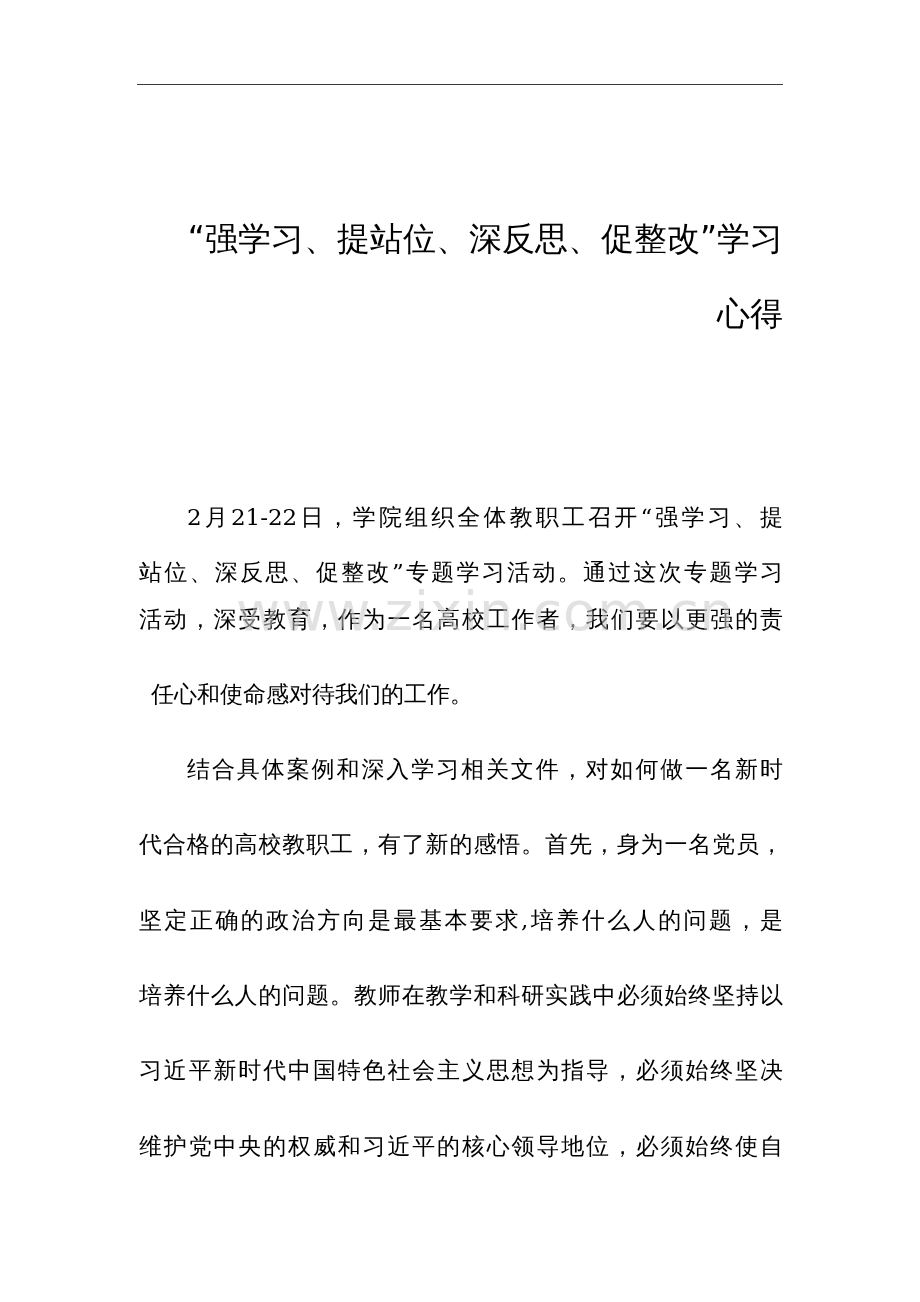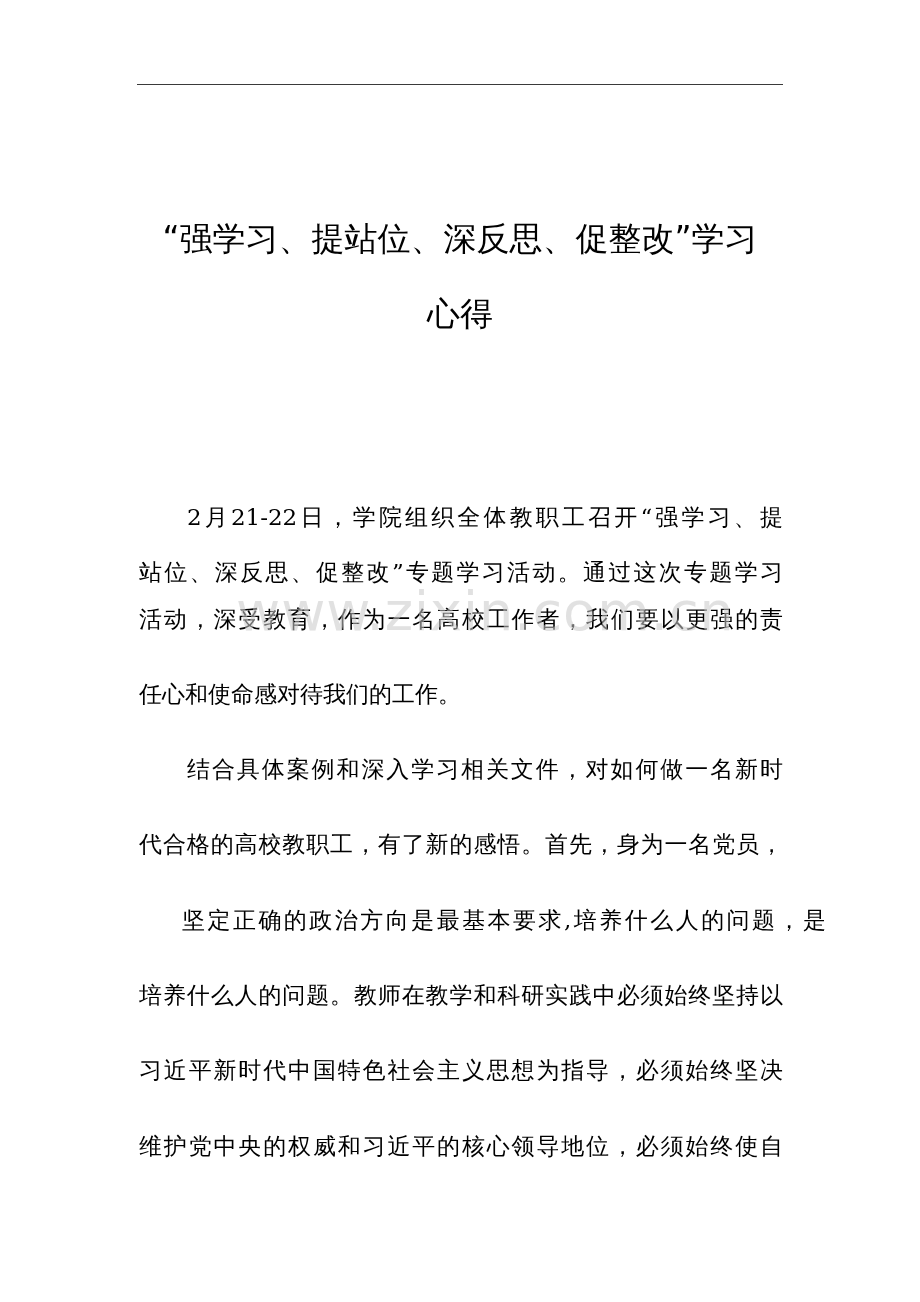--- a/index.html
+++ b/index.html
@@ -20,21 +20,21 @@
       left: 137px;
       top: 84px;
       width: 646px;
       height: 0;
       border-top: 1.5px solid #3a3a3a;
     }
     .title {
       position: absolute;
       left: 137px;
       width: 646px;
-      text-align: center;
+      text-align: right;
       font-family: "DejaVu Sans", "Liberation Sans", sans-serif;
       font-size: 33px;
       line-height: 33px;
       letter-spacing: 0px;
       white-space: nowrap;
       color: #000;
     }
     .title.line1 { top: 222px; }
     .title.line2 { top: 297px; }
     .body-line {
@@ -72,22 +72,22 @@
 <body>
 
 <div class="header-rule"></div>
 
 <div class="title line1">“强学习、提站位、深反思、促整改”学习</div>
 <div class="title line2">心得</div>
 
 <div class="body-line indent" style="top:456px;margin-top:48px;">2月21-22日，学院组织全体教职工召开“强学习、提</div>
 <div class="body-line" style="top:559px;">站位、深反思、促整改”专题学习活动。通过这次专题学习</div>
 <div class="body-line" style="top:606px;">活动，深受教育，作为一名高校工作者，我们要以更强的责</div>
-<div class="body-line last" style="top:681px;">任心和使命感对待我们的工作。</div>
+<div class="body-line last" style="top:681px;margin-left:12px;">任心和使命感对待我们的工作。</div>
 
 <div class="body-line indent" style="top:756px;">结合具体案例和深入学习相关文件，对如何做一名新时</div>
 <div class="body-line" style="top:832px;font-family:Liberation Serif, serif;">代合格的高校教职工，有了新的感悟。首先，身为一名党员，</div>
-<div class="body-line" style="top:907px;margin-left:43px;">坚定正确的政治方向是最基本要求,培养什么人的问题，是</div>
+<div class="body-line" style="top:907px;">坚定正确的政治方向是最基本要求,培养什么人的问题，是</div>
 <div class="body-line" style="top:982px;">培养什么人的问题。教师在教学和科研实践中必须始终坚持以</div>
 <div class="body-line" style="top:1057px;">习近平新时代中国特色社会主义思想为指导，必须始终坚决</div>
 <div class="body-line" style="top:1133px;">维护党中央的权威和习近平的核心领导地位，必须始终使自</div>
 
 <div class="watermark">www.zixin.com.cn</div>
 
 </body></html>

